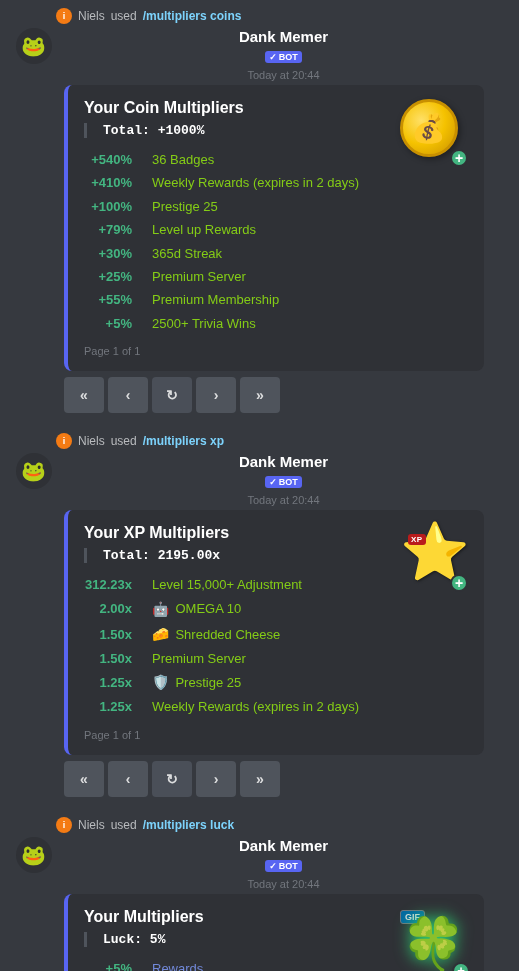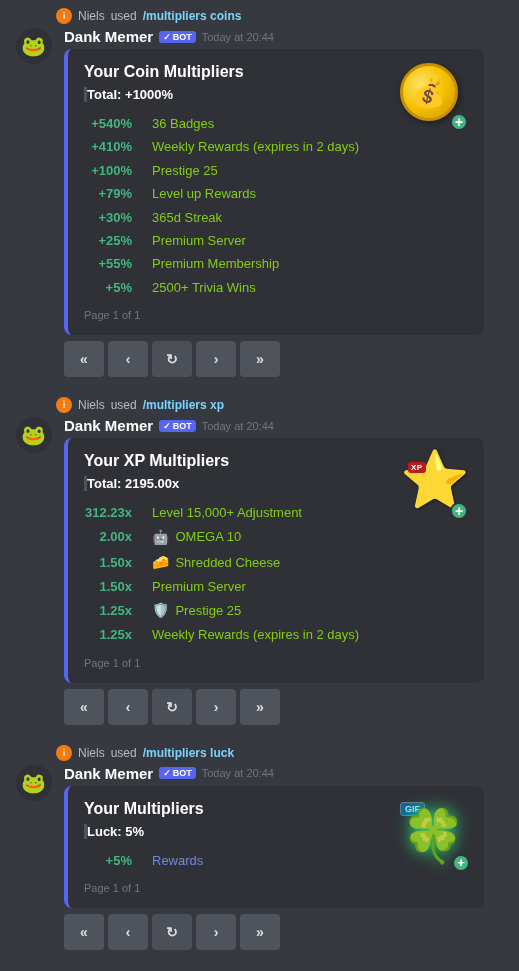--- a/index.html
+++ b/index.html
@@ -68,20 +68,21 @@
 
     .message-content {
       flex: 1;
     }
 
     .message-header {
       display: flex;
       align-items: center;
       gap: 6px;
       margin-bottom: 4px;
+      flex-direction: column;
     }
 
     .username {
       font-weight: 600;
       color: #ffffff;
       font-size: 15px;
     }
 
     .bot-badge {
       background: #5865f2;
@@ -114,21 +115,22 @@
       font-weight: 700;
       color: #ffffff;
       margin-bottom: 6px;
     }
 
     .embed-total {
       color: #b9bbbe;
       font-size: 13px;
       margin-bottom: 10px;
       border-left: 3px solid #4f545c;
-      padding-left: 0;
+      padding-left: 16px;
+      font-family: Liberation Mono, monospace;
     }
 
     .embed-total span {
       color: #ffffff;
       font-weight: 600;
     }
 
     .multiplier-list {
       list-style: none;
       font-size: 13px;

